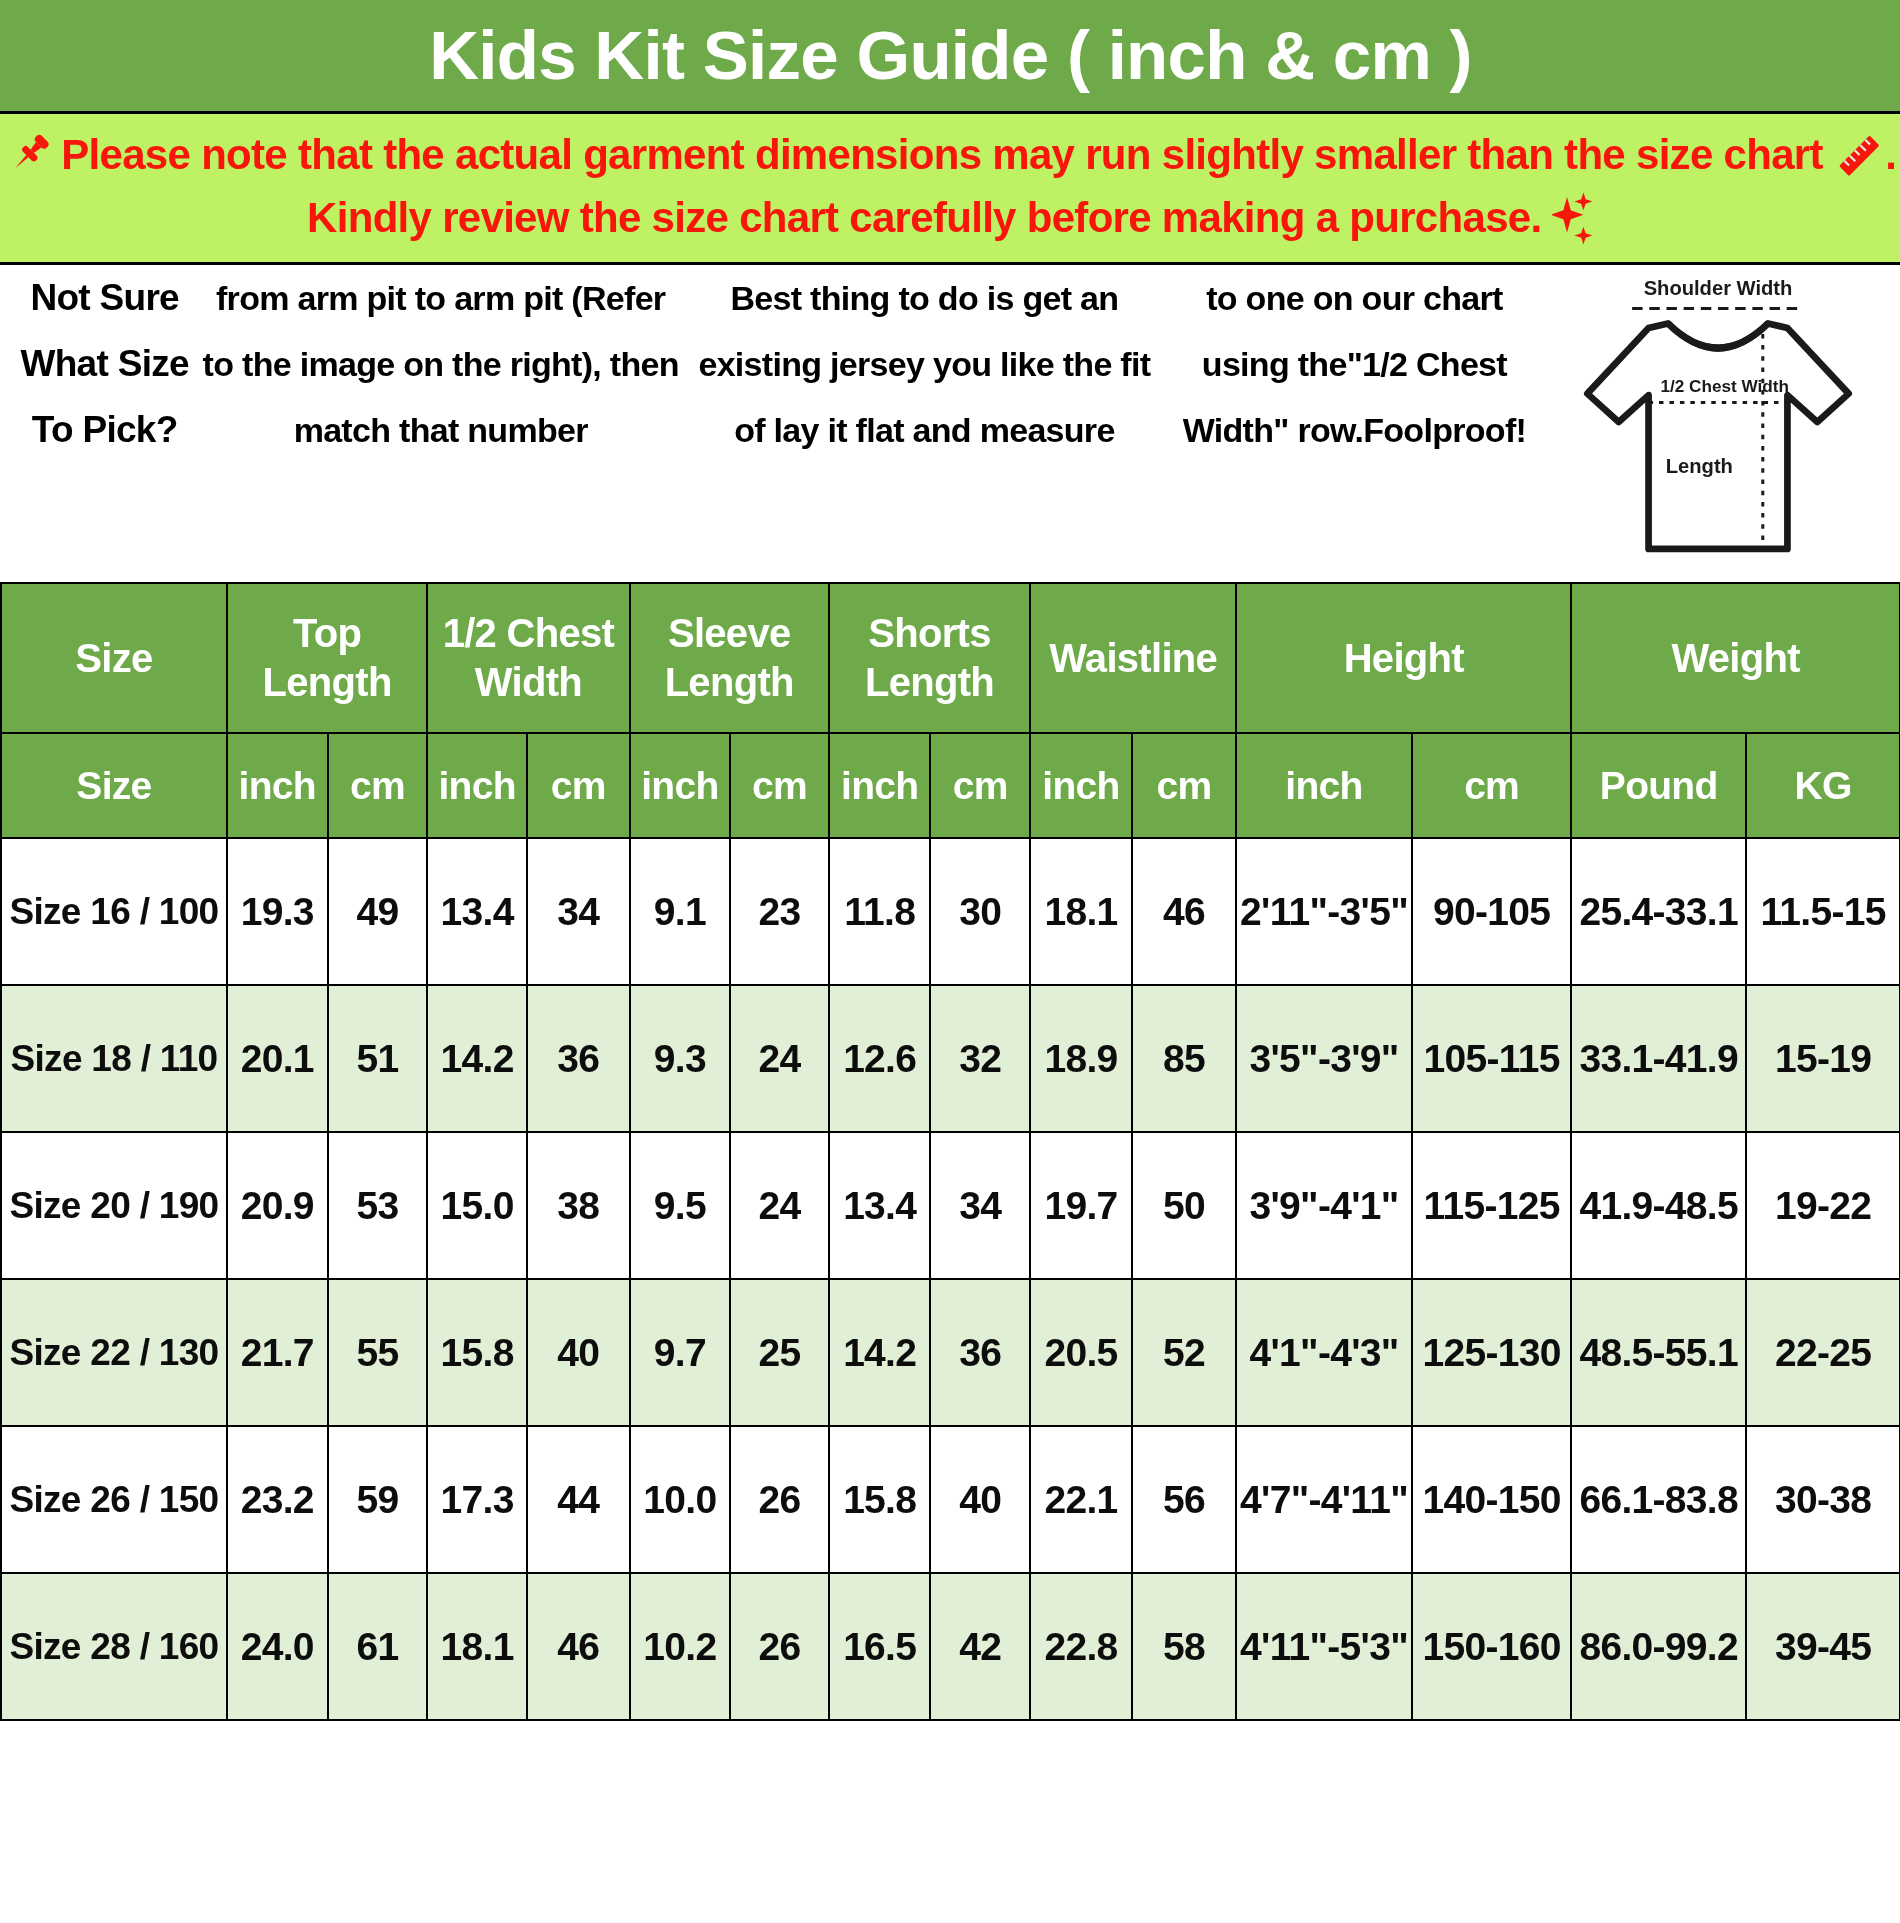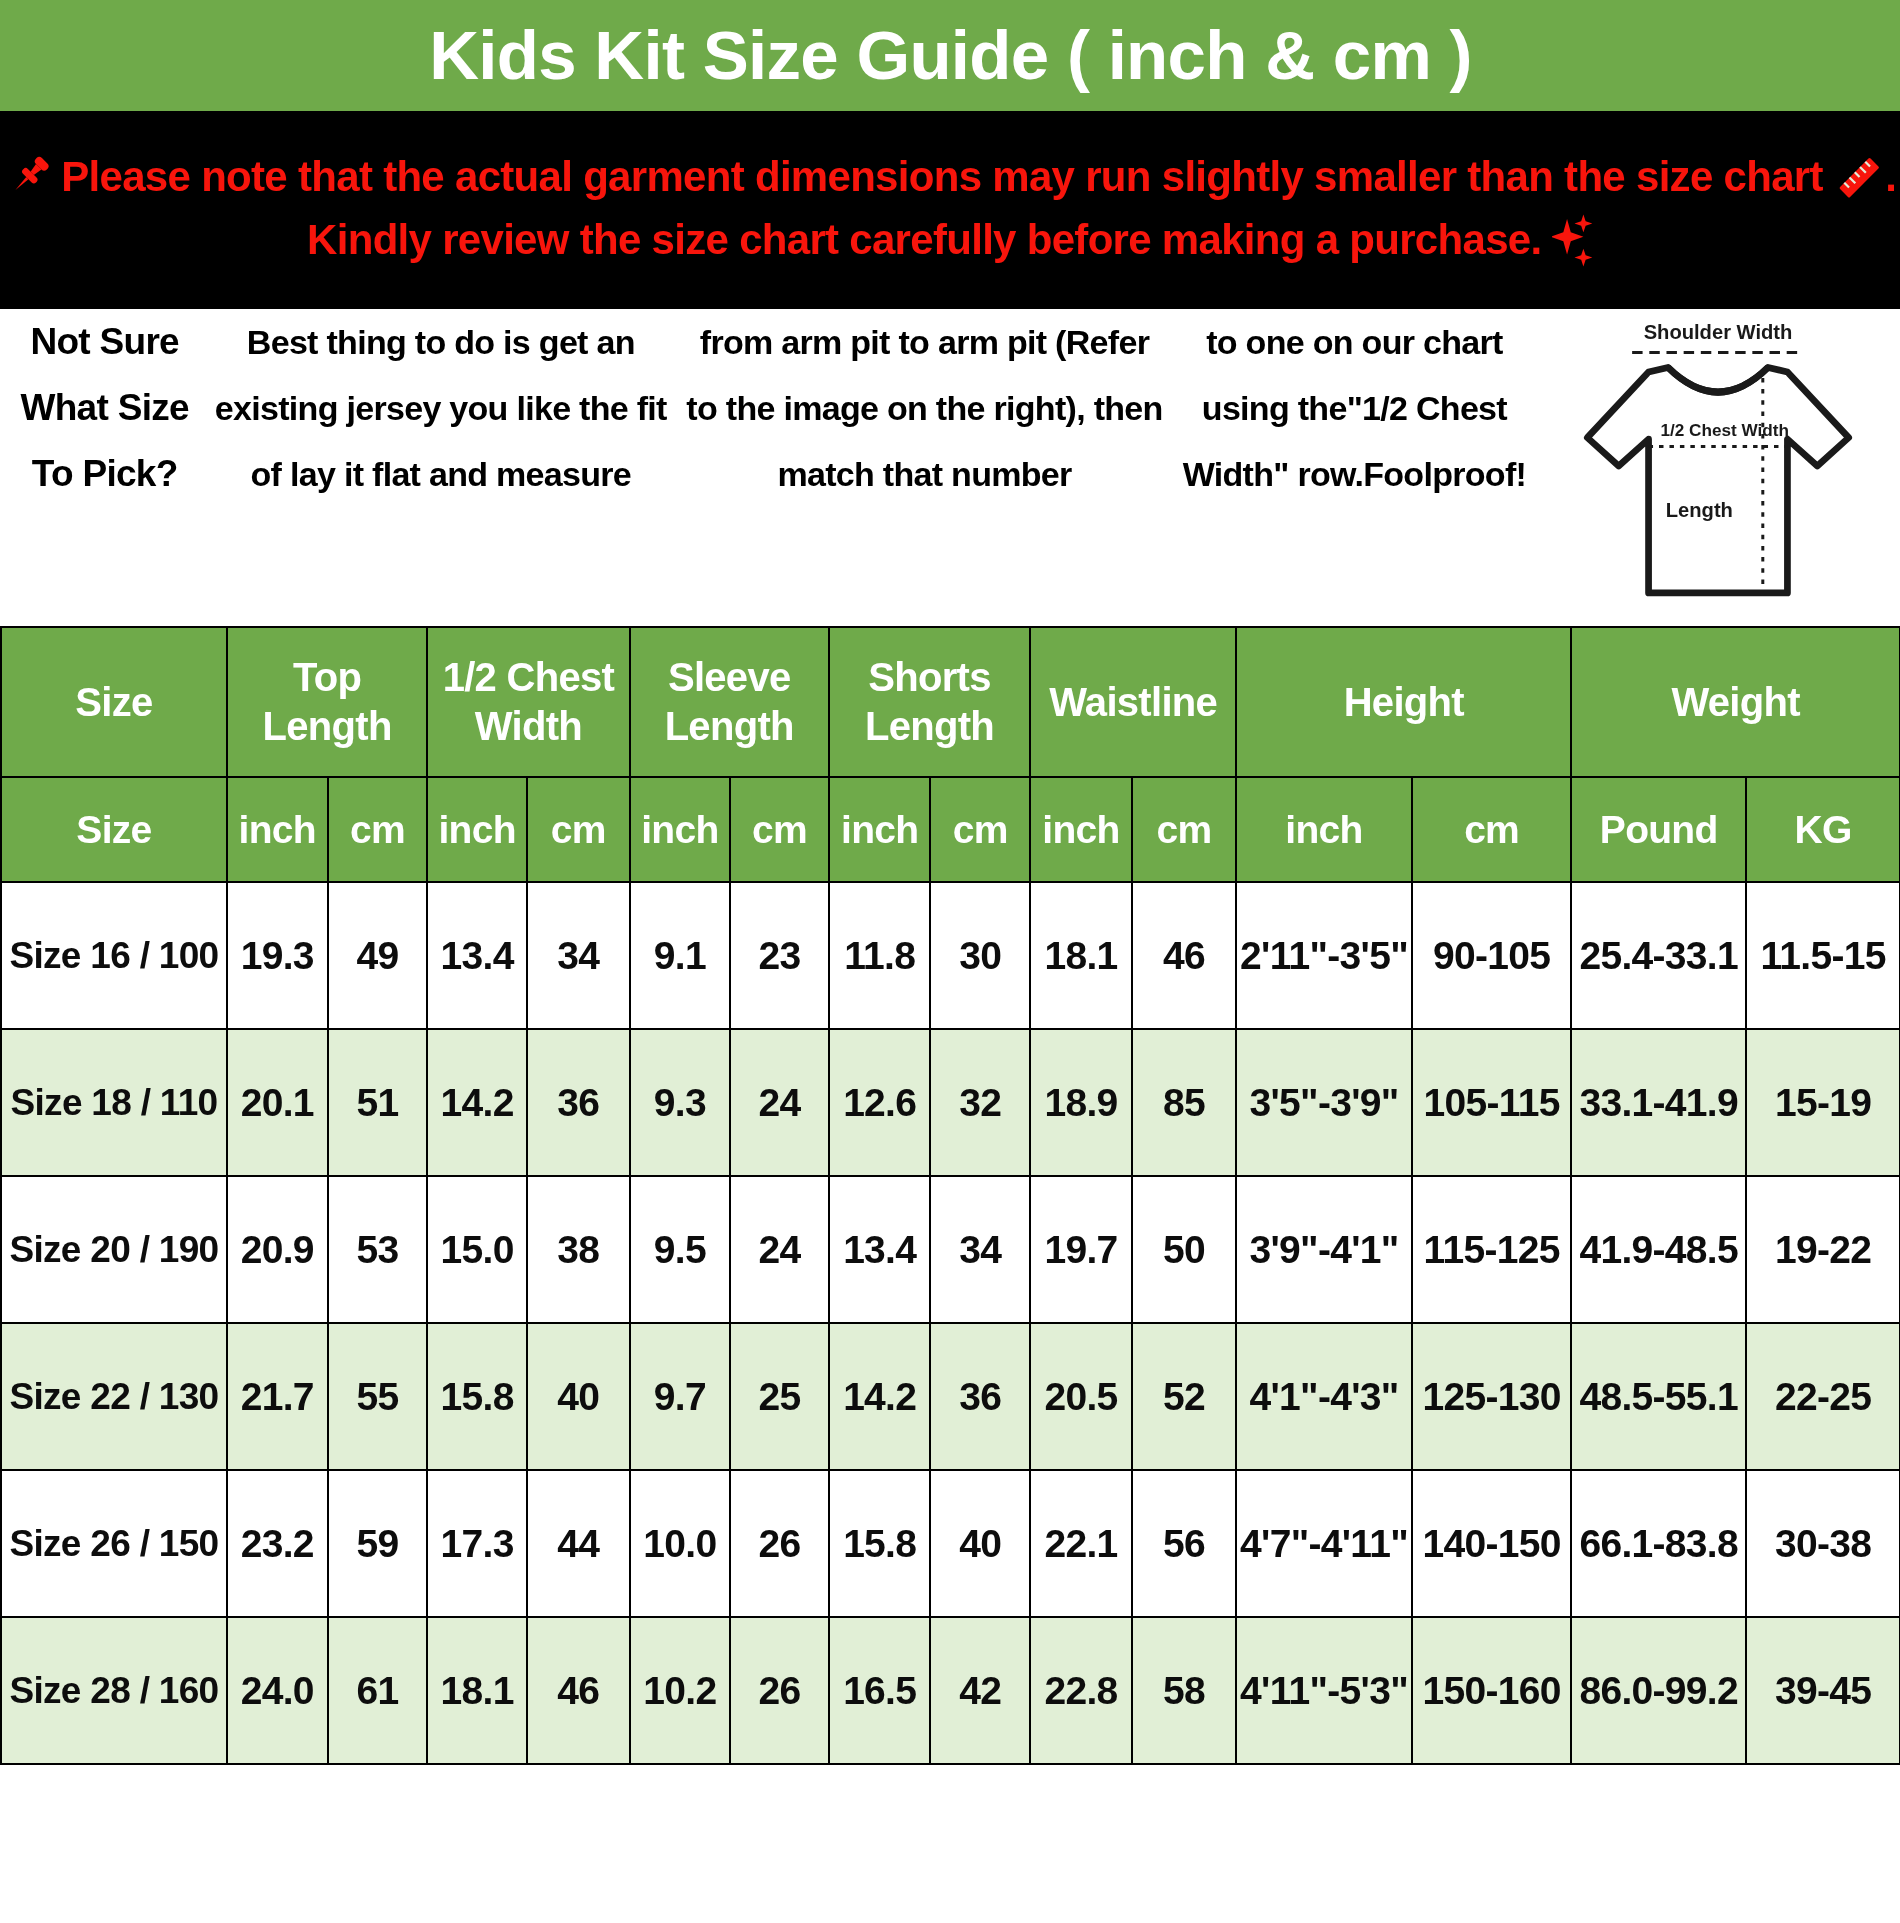--- a/index.html
+++ b/index.html
@@ -16,21 +16,21 @@
     height:111px; background:#6faa4a;
     display:flex; align-items:center; justify-content:center;
   }
   .title-band h1 {
     margin:0; color:#ffffff; font-size:69px; font-weight:bold; letter-spacing:-0.7px;
   }
   .divider { height:3px; background:#000000; }
 
   
   .notice {
-    height:192px; background:#000000;
+    height:148px; background:#bef264;
     display:flex; flex-direction:column; align-items:center; justify-content:center;
     row-gap:11px;
   }
   .notice-line {
     display:flex; align-items:center; justify-content:center;
     color:#f8150c; font-size:42px; font-weight:bold; letter-spacing:-0.7px;
     white-space:nowrap;
   }
   .notice-icon { flex:0 0 auto; }
   .notice-icon svg { display:block; }
@@ -120,22 +120,22 @@
         <path d="M42 48 L45 57 L54 60 L45 63 L42 72 L39 63 L30 60 L39 57 Z"></path>
       </svg>
     </span>
   </div>
 </section>
 <div class="divider"></div>
 
 <section class="guide-section">
   <div class="guide-text">
     <div class="lead">Not Sure What Size To Pick?</div>
+    <div>from arm pit to arm pit (Refer to the image on the right), then match that number</div>
     <div>Best thing to do is get an existing jersey you like the fit of lay it flat and measure</div>
-    <div>from arm pit to arm pit (Refer to the image on the right), then match that number</div>
     <div>to one on our chart using the"1/2 Chest Width" row.Foolproof!</div>
   </div>
   <div class="diagram-wrap">
     <svg width="336" height="299" viewBox="0 0 450 400">
 
       <text x="225" y="28" text-anchor="middle" class="diag-label" font-size="27">Shoulder Width</text>
       <line x1="110" y1="46" x2="340" y2="46" stroke="#1a1a1a" stroke-width="4" stroke-dasharray="14 9"></line>
 
       <path d="M158 66 Q225 132 292 66 L318 72 L400 160 L358 198 L318 162 L318 368 L132 368 L132 162 L92 198 L50 160 L132 72 Z" fill="#ffffff" stroke="#1a1a1a" stroke-width="9" stroke-linejoin="round"></path>
 

